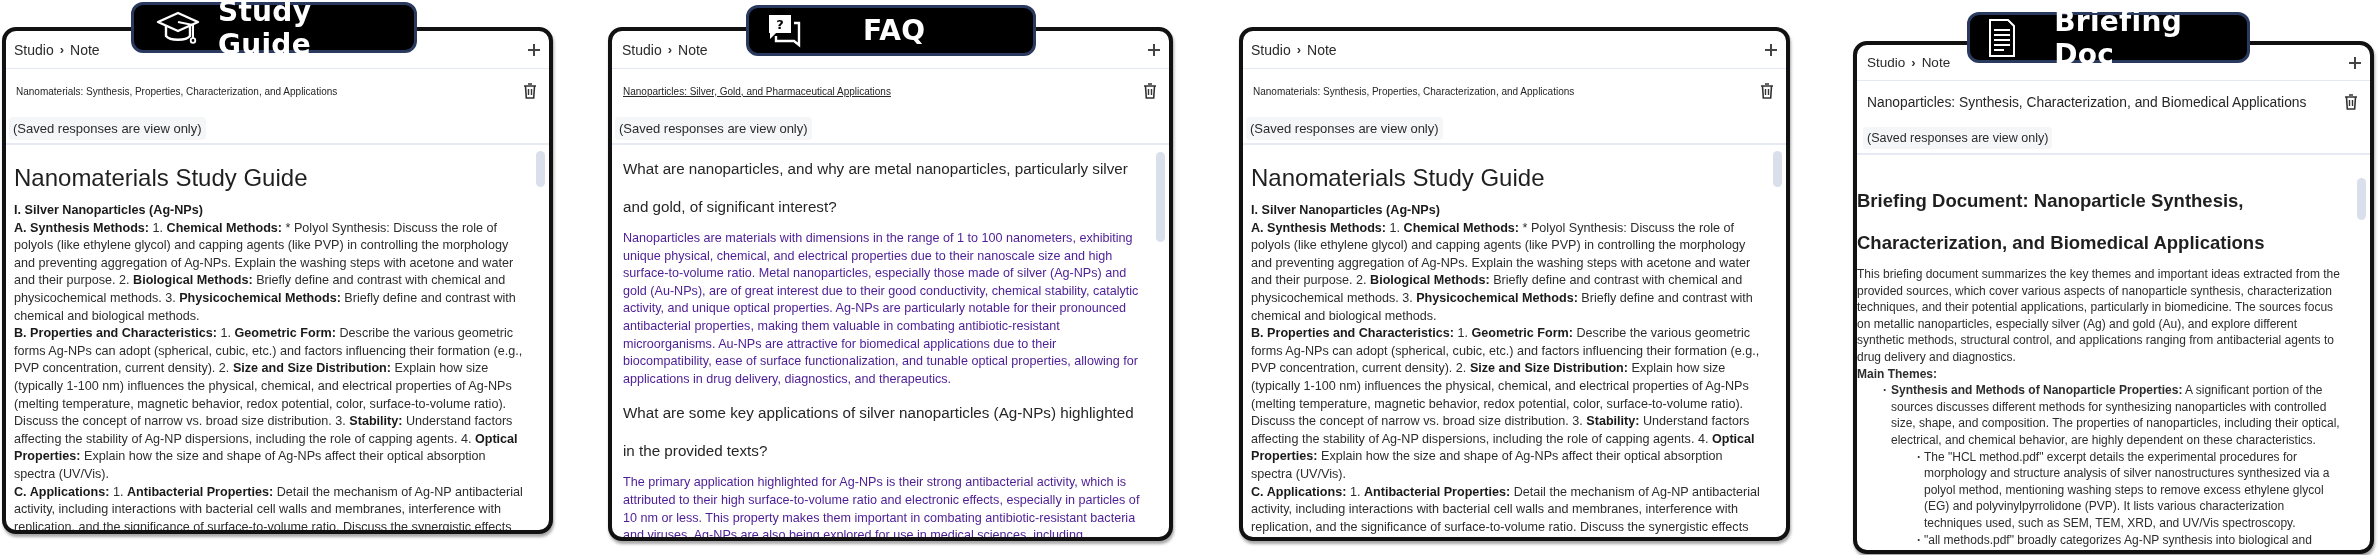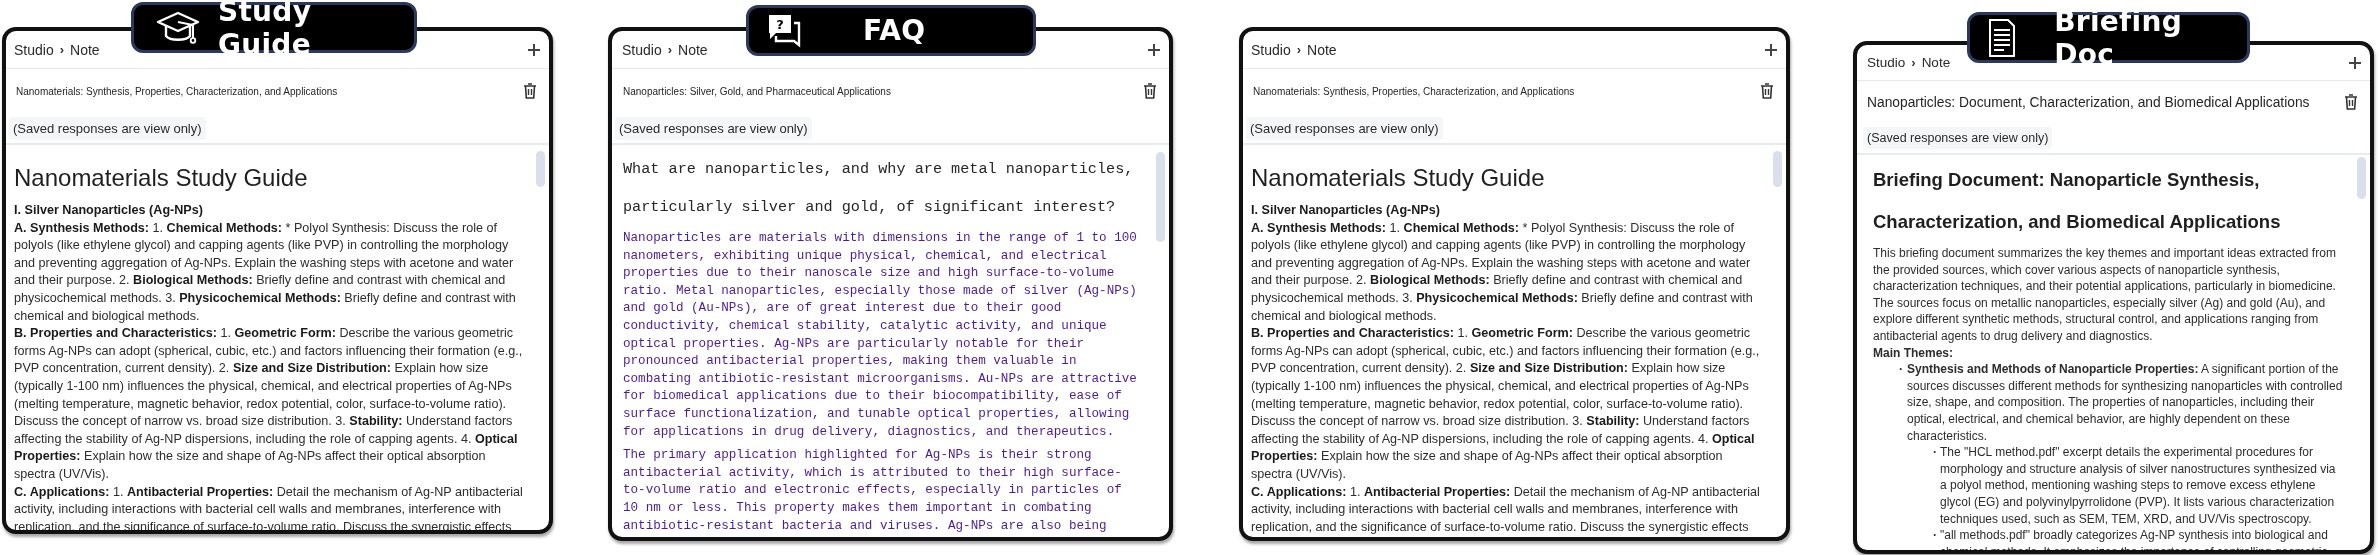--- a/index.html
+++ b/index.html
@@ -109,39 +109,40 @@
 
 <div class="panel" style="left:608px; top:27px; width:565px; height:514px;">
   <div class="panel-header" style="padding-left:10px;">
     <div class="crumbs">
       <span>Studio</span>
       <span class="crumb-sep">›</span>
       <span>Note</span>
     </div>
     <div class="collapse-icon"></div>
   </div>
-  <div class="title-row" style="padding-left:11px;">
+  <div class="title-row" style="padding-left:11px;text-decoration:underline;">
     <span>Nanoparticles: Silver, Gold, and Pharmaceutical Applications</span>
     <span class="trash-icon">
       <svg width="14" height="16" viewBox="0 0 14 16">
           <path d="M1 3h12M5 1h4M2.5 3l.8 12h7.4l.8-12" fill="none" stroke="#333" stroke-width="1.6"></path>
           <path d="M5.5 6v6M8.5 6v6" stroke="#333" stroke-width="1.4"></path>
         </svg>
     </span>
   </div>
   <div class="view-only-row">
     <span class="view-only">(Saved responses are view only)</span>
   </div>
-  <div class="content" style="top:115px; padding-left:11px; padding-right:28px;font-family:Liberation Mono, monospace;">
+  <div class="content" style="top:115px; padding-left:11px; padding-right:28px;">
     <div class="scrollbar" style="top:6px; height:90px;"></div>
     <div>
       <div class="faq-q">What are nanoparticles, and why are metal nanoparticles, particularly silver and gold, of significant interest?</div>
       <div class="faq-a">Nanoparticles are materials with dimensions in the range of 1 to 100 nanometers, exhibiting unique physical, chemical, and electrical properties due to their nanoscale size and high surface-to-volume ratio. Metal nanoparticles, especially those made of silver (Ag-NPs) and gold (Au-NPs), are of great interest due to their good conductivity, chemical stability, catalytic activity, and unique optical properties. Ag-NPs are particularly notable for their pronounced antibacterial properties, making them valuable in combating antibiotic-resistant microorganisms. Au-NPs are attractive for biomedical applications due to their biocompatibility, ease of surface functionalization, and tunable optical properties, allowing for applications in drug delivery, diagnostics, and therapeutics.</div>
     </div>
     <div>
+      <div class="faq-q">What are some key applications of silver nanoparticles (Ag-NPs) highlighted in the provided texts?</div>
       <div class="faq-a">The primary application highlighted for Ag-NPs is their strong antibacterial activity, which is attributed to their high surface-to-volume ratio and electronic effects, especially in particles of 10 nm or less. This property makes them important in combating antibiotic-resistant bacteria and viruses. Ag-NPs are also being explored for use in medical sciences, including</div>
     </div>
   </div>
 </div>
 
 <div class="panel" style="left:1239px; top:27px; width:551px; height:514px;">
   <div class="panel-header">
     <div class="crumbs">
       <span>Studio</span>
       <span class="crumb-sep">›</span>
@@ -176,32 +177,32 @@
 <div class="panel" style="left:1853px; top:41px; width:521px; height:513px;">
   <div class="panel-header" style="height:36px; padding-left:10px; font-size:13.5px;">
     <div class="crumbs">
       <span>Studio</span>
       <span class="crumb-sep">›</span>
       <span>Note</span>
     </div>
     <div class="collapse-icon"></div>
   </div>
   <div class="title-row" style="height:42px; padding-left:10px; font-size:13.8px;">
-    <span>Nanoparticles: Document, Characterization, and Biomedical Applications</span>
+    <span>Nanoparticles: Synthesis, Characterization, and Biomedical Applications</span>
     <span class="trash-icon">
       <svg width="14" height="16" viewBox="0 0 14 16">
           <path d="M1 3h12M5 1h4M2.5 3l.8 12h7.4l.8-12" fill="none" stroke="#333" stroke-width="1.6"></path>
           <path d="M5.5 6v6M8.5 6v6" stroke="#333" stroke-width="1.4"></path>
         </svg>
     </span>
   </div>
   <div class="view-only-row" style="padding-left:6px; height:32px;">
     <span class="view-only" style="font-size:12.5px;">(Saved responses are view only)</span>
   </div>
-  <div class="content" style="top:106px; padding-left:16px; padding-right:26px;">
+  <div class="content" style="top:127px; padding-left:0; padding-right:26px;">
     <div class="scrollbar" style="top:6px; height:42px;"></div>
     <h1 class="brief-title">Briefing Document: Nanoparticle Synthesis, Characterization, and Biomedical Applications</h1>
     <div class="brief-body">
       <div>This briefing document summarizes the key themes and important ideas extracted from the provided sources, which cover various aspects of nanoparticle synthesis, characterization techniques, and their potential applications, particularly in biomedicine. The sources focus on metallic nanoparticles, especially silver (Ag) and gold (Au), and explore different synthetic methods, structural control, and applications ranging from antibacterial agents to drug delivery and diagnostics.</div>
       <div><b>Main Themes:</b></div>
       <ul class="bullets l1">
         <li>
           <b>Synthesis and Methods of Nanoparticle Properties:</b><span> A significant portion of the sources discusses different methods for synthesizing nanoparticles with controlled size, shape, and composition. The properties of nanoparticles, including their optical, electrical, and chemical behavior, are highly dependent on these characteristics.</span>
           <ul class="bullets l2">
             <li>The "HCL method.pdf" excerpt details the experimental procedures for morphology and structure analysis of silver nanostructures synthesized via a polyol method, mentioning washing steps to remove excess ethylene glycol (EG) and polyvinylpyrrolidone (PVP). It lists various characterization techniques used, such as SEM, TEM, XRD, and UV/Vis spectroscopy.</li>

